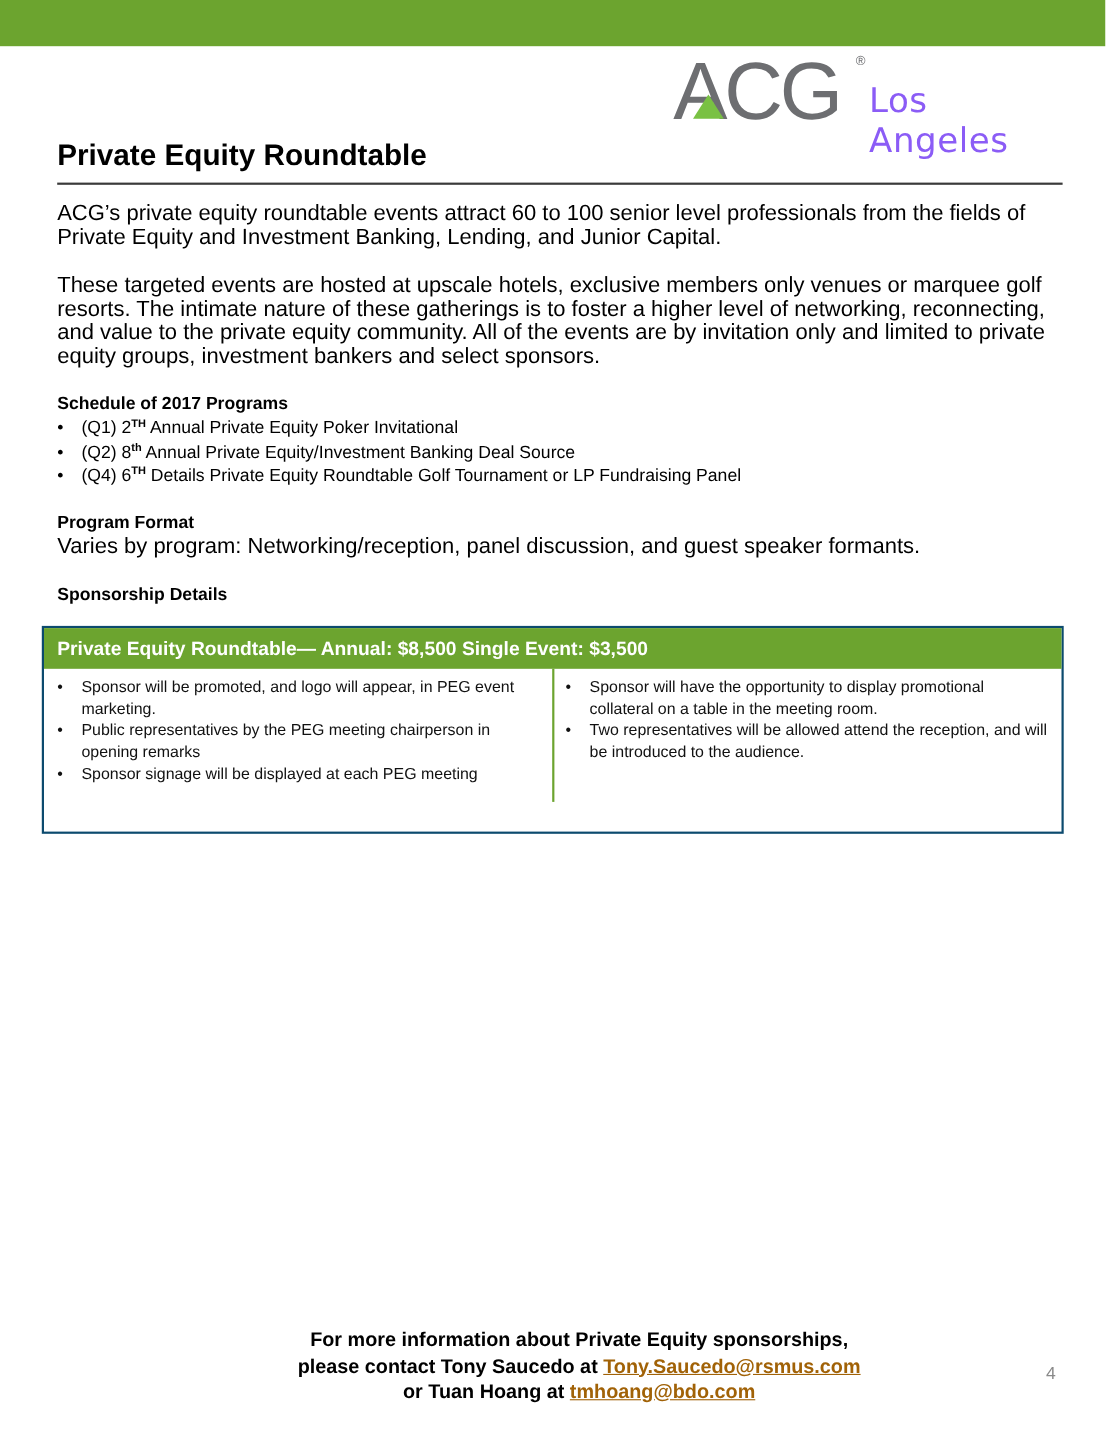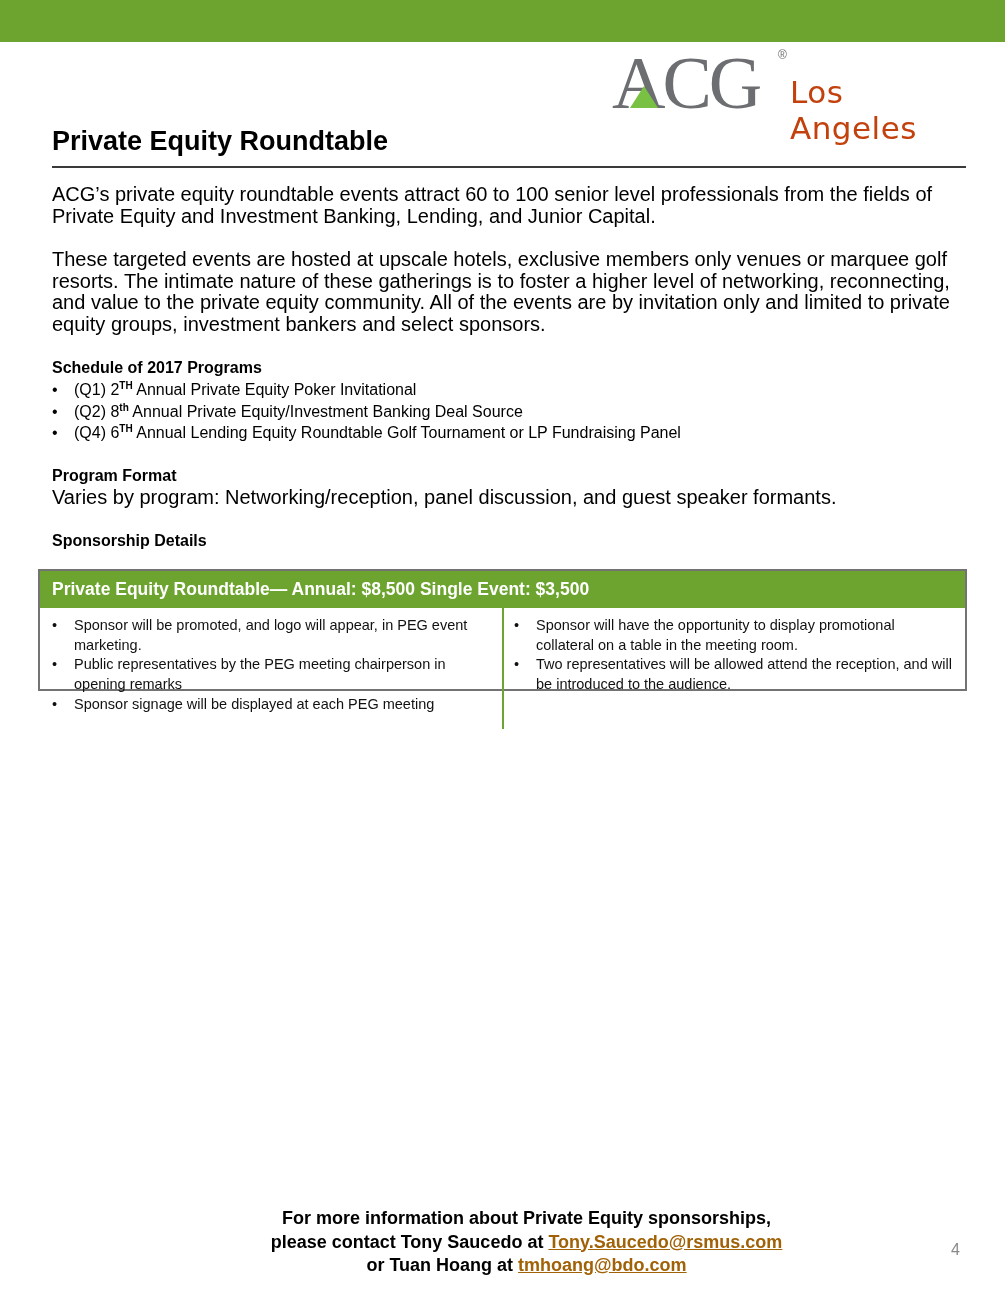--- a/index.html
+++ b/index.html
@@ -2,44 +2,44 @@
 <html><head>
   <meta charset="utf-8">
   <style>
     * { box-sizing: border-box; margin: 0; padding: 0; }
     html, body { width: 1005px; height: 1300px; background: #ffffff; overflow: hidden; }
     body { position: relative; font-family: "Liberation Sans", sans-serif; color: #000; }
 
     .top-bar { position: absolute; left: 0; top: 0; width: 1005px; height: 42px; background: #6ca42f; }
 
     .logo { position: absolute; left: 612px; top: 46px; height: 70px; width: 360px; }
-    .logo-acg { position: absolute; left: 0; top: 0; font-size: 74px; line-height: 74px; font-weight: normal; color: #6d6e71; letter-spacing: -3px; font-family: Liberation Serif, serif; }
+    .logo-acg { position: absolute; left: 0; top: 0; font-size: 74px; line-height: 74px; font-weight: normal; color: #6d6e71; letter-spacing: -3px; font-family: Liberation Sans, sans-serif; }
     .logo-a-fill { position: absolute; left: 18px; top: 40px; width: 0; height: 0; border-left: 14px solid transparent; border-right: 14px solid transparent; border-bottom: 22px solid #79c143; }
     .logo-reg { position: absolute; left: 166px; top: 2px; font-size: 12px; color: #6d6e71; }
-    .logo-city { position: absolute; left: 178px; top: 28px; font-size: 31px; color: #c2410c; font-family: "DejaVu Sans", sans-serif; letter-spacing: 0.5px; }
+    .logo-city { position: absolute; left: 178px; top: 28px; font-size: 31px; color: #8b5cf6; font-family: "DejaVu Sans", sans-serif; letter-spacing: 0.5px; }
 
     .page-title { position: absolute; left: 52px; top: 126px; font-size: 27px; font-weight: bold; }
     .title-rule { position: absolute; left: 52px; top: 166px; width: 914px; height: 2px; background: #3a3a3a; }
 
     .body-text { position: absolute; left: 52px; width: 910px; font-size: 20px; line-height: 21.5px; }
     .intro-1 { top: 184px; }
     .intro-2 { top: 249px; }
 
     .section-head { position: absolute; left: 52px; font-size: 16px; font-weight: bold; line-height: 21.5px; }
     .schedule-head { top: 357px; }
     .format-head { top: 465px; }
     .format-text { top: 487px; }
     .sponsor-head { top: 530px; }
 
     .schedule-list { position: absolute; left: 52px; top: 379px; list-style: none; font-size: 16px; line-height: 21.5px; }
     .schedule-list li { position: relative; padding-left: 22px; }
     .schedule-list li .bullet { position: absolute; left: 0; top: 0; }
     sup { font-size: 10px; line-height: 0; vertical-align: 6px; font-weight: bold; }
 
-    .sponsor-box { position: absolute; left: 38px; top: 569px; width: 929px; height: 122px; border: 2px solid #737373; }
+    .sponsor-box { position: absolute; left: 38px; top: 569px; width: 929px; height: 189px; border: 2px solid #0c4a6e; }
     .sponsor-header { height: 37px; background: #6ca42f; color: #fff; font-weight: bold; font-size: 17.5px; line-height: 37px; padding-left: 12px; }
     .sponsor-cols { display: flex; height: 121px; }
     .sponsor-col { padding: 8px 10px 0 12px; font-size: 14.5px; line-height: 19.7px; color: #111; }
     .col-left { width: 464px; border-right: 2px solid #6ca42f; }
     .col-right { flex: 1; padding-left: 10px; }
     .sponsor-col ul { list-style: none; }
     .sponsor-col li { position: relative; padding-left: 22px; }
     .sponsor-col li .bullet { position: absolute; left: 0; top: 0; }
 
     .footer { position: absolute; left: 0; top: 1207px; width: 1005px; text-align: center; font-size: 18px; font-weight: bold; line-height: 23.5px; padding-left: 48px; }
@@ -66,21 +66,21 @@
 
 <div class="section-head schedule-head">Schedule of 2017 Programs</div>
 <ul class="schedule-list">
   <li>
     <span class="bullet">•</span><span>(Q1) 2</span><sup>TH</sup><span> Annual Private Equity Poker Invitational</span>
   </li>
   <li>
     <span class="bullet">•</span><span>(Q2) 8</span><sup>th</sup><span> Annual Private Equity/Investment Banking Deal Source</span>
   </li>
   <li>
-    <span class="bullet">•</span><span>(Q4) 6</span><sup>TH</sup><span> Annual Lending Equity Roundtable Golf Tournament or LP Fundraising Panel</span>
+    <span class="bullet">•</span><span>(Q4) 6</span><sup>TH</sup><span> Details Private Equity Roundtable Golf Tournament or LP Fundraising Panel</span>
   </li>
 </ul>
 
 <div class="section-head format-head">Program Format</div>
 <p class="body-text format-text">Varies by program: Networking/reception, panel discussion, and guest speaker formants.</p>
 
 <div class="section-head sponsor-head">Sponsorship Details</div>
 
 <div class="sponsor-box">
   <div class="sponsor-header">Private Equity Roundtable— Annual: $8,500  Single Event: $3,500</div>

